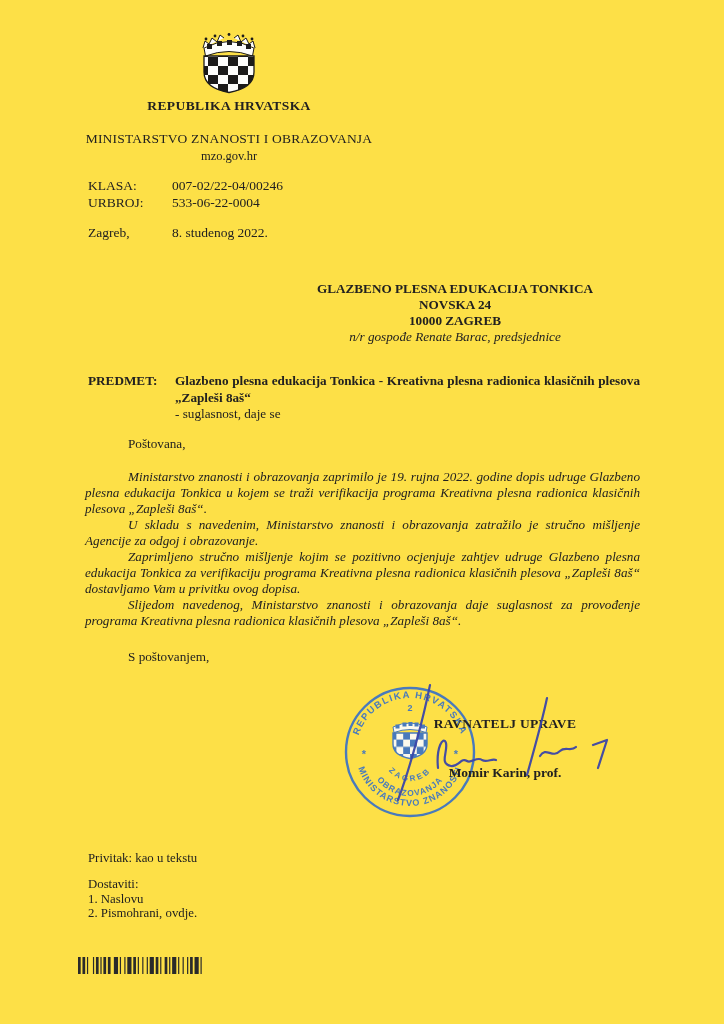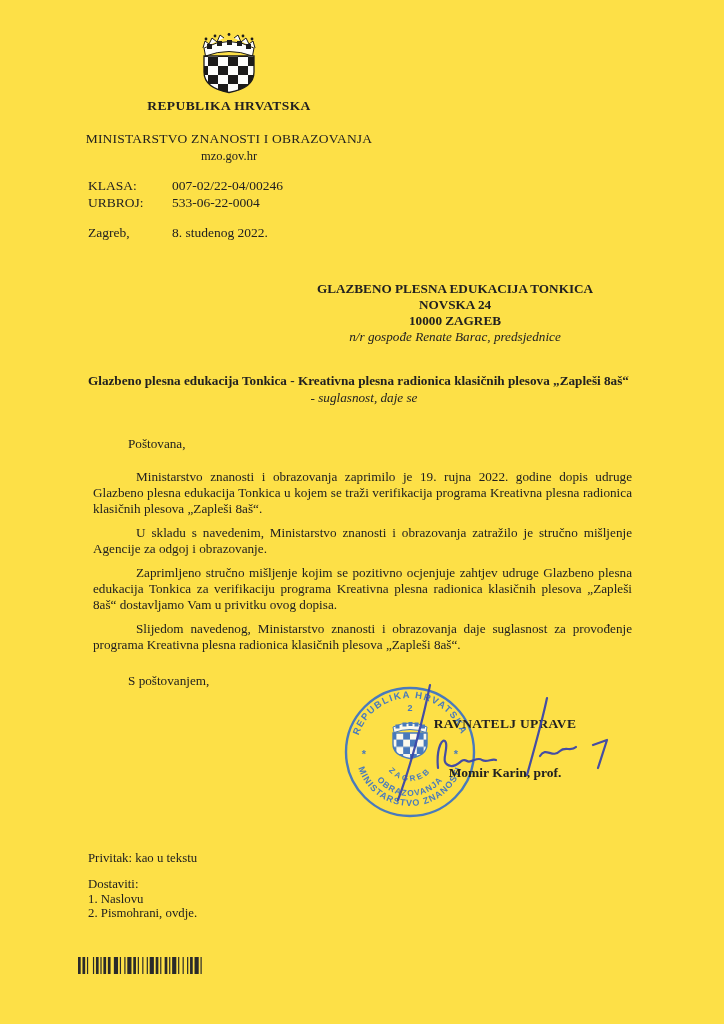--- a/index.html
+++ b/index.html
@@ -26,25 +26,25 @@
   .date-row{margin-top:13px;display:flex;}
   
   .recipient{left:290px;top:281px;width:330px;text-align:center;font-size:13px;line-height:16px;}
   .recipient .bold{font-weight:bold;font-size:13.2px;}
   .recipient .attn{font-style:italic;font-size:13.2px;}
   
   .subject{left:88px;top:373px;width:552px;display:flex;font-size:13.2px;line-height:16.5px;}
   .subject-label{font-weight:bold;width:87px;flex:none;}
   .subject-content{flex:1;}
   .subject-title{font-weight:bold;text-align:justify;}
-  .subject-note{font-style:italic;text-align:center;}
+  .subject-note{}
   
   .body-text{left:85px;top:436px;width:555px;font-size:13.2px;line-height:16px;}
   .salutation{text-indent:43px;margin:0 0 17px 0;}
-  .para{text-align:justify;text-indent:43px;margin:8px;}
+  .para{text-align:justify;text-indent:43px;margin:0;font-style:italic;}
   .closing{text-indent:43px;margin:20px 0 0 0;}
   
   .stamp-wrap{left:342px;top:682px;}
   .sig-title{left:424px;top:716px;width:162px;text-align:center;font-weight:bold;font-size:13.5px;letter-spacing:.3px;}
   .sig-name{left:424px;top:765px;width:162px;text-align:center;font-weight:bold;font-size:13.5px;}
   .sig-ink{left:388px;top:676px;pointer-events:none;}
   
   .attachment{left:88px;top:851px;font-size:12.8px;}
   .distribution{left:88px;top:877px;font-size:12.8px;line-height:14.5px;}
   
@@ -106,20 +106,21 @@
   </div>
 
   <div class="abs recipient">
     <div class="bold">GLAZBENO PLESNA EDUKACIJA TONKICA</div>
     <div class="bold">NOVSKA 24</div>
     <div class="bold">10000 ZAGREB</div>
     <div class="attn">n/r gospođe Renate Barac, predsjednice</div>
   </div>
 
   <div class="abs subject">
+    <div class="subject-label">PREDMET:</div>
     <div class="subject-content">
       <div class="subject-title">Glazbeno plesna edukacija Tonkica -  Kreativna plesna radionica klasičnih plesova „Zapleši 8aš“</div>
       <div class="subject-note">- suglasnost, daje se</div>
     </div>
   </div>
 
   <div class="abs body-text">
     <p class="salutation">Poštovana,</p>
     <p class="para">Ministarstvo znanosti i obrazovanja zaprimilo je 19. rujna 2022. godine dopis udruge Glazbeno plesna edukacija Tonkica u kojem se traži verifikacija programa Kreativna plesna radionica klasičnih plesova „Zapleši 8aš“.</p>
     <p class="para">U skladu s navedenim, Ministarstvo znanosti i obrazovanja zatražilo je stručno mišljenje Agencije za odgoj i obrazovanje.</p>

